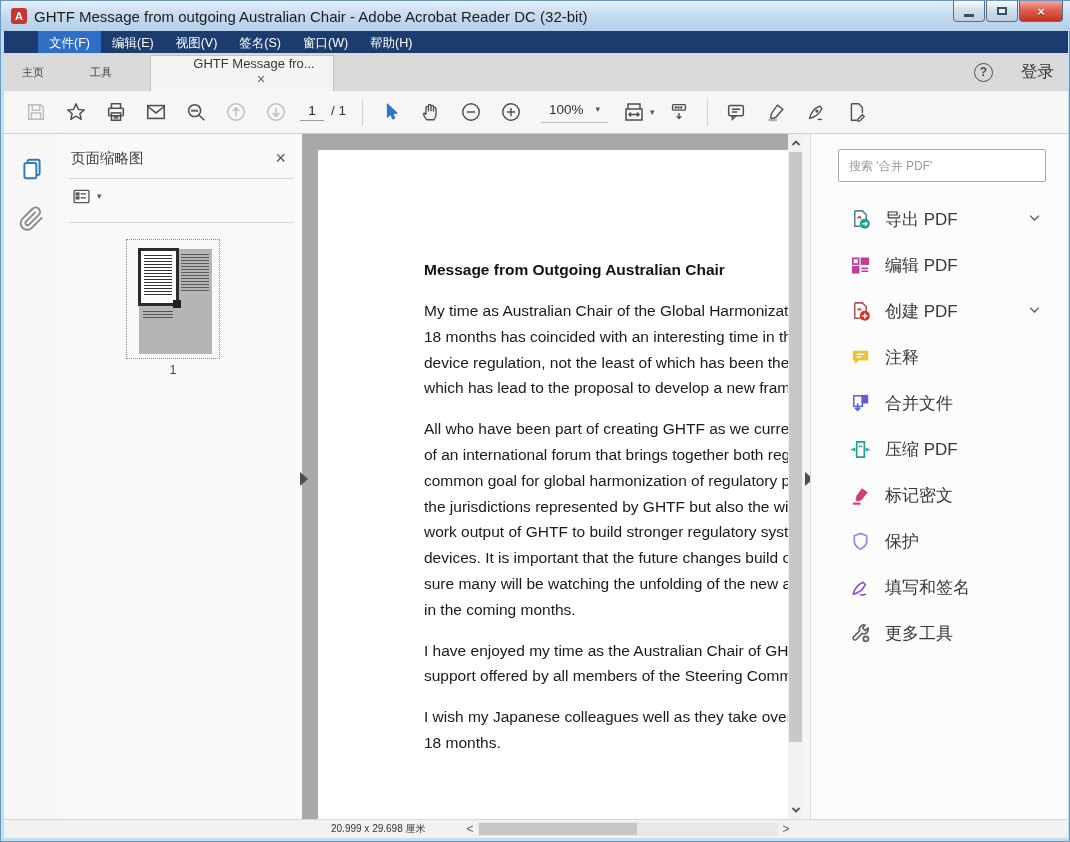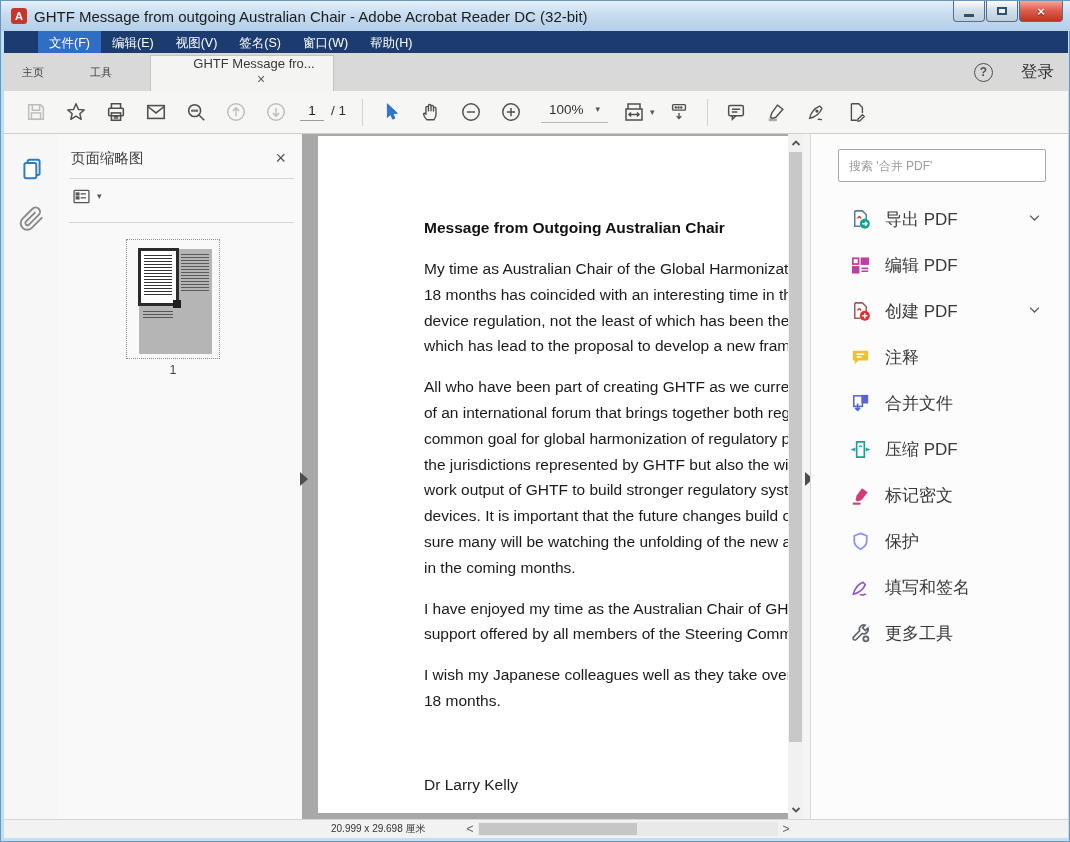--- a/index.html
+++ b/index.html
@@ -101,22 +101,22 @@
     background:repeating-linear-gradient(#333 0 1px, transparent 1px 3px); }
   .thumb-handle { position:absolute; right:-5px; bottom:-5px; width:8px; height:8px;
     background:#1e1e1e; }
   .thumb-lines-below { position:absolute; left:4px; top:62px; width:30px; height:8px;
     background:repeating-linear-gradient(#555 0 1px, transparent 1px 3px); }
   .thumb-label { position:absolute; left:67px; top:229px; width:94px; text-align:center;
     font-size:12.5px; color:#444; }
 
   .doc-area { position:absolute; left:298px; top:0; width:486px; height:685px;
     background:#a8a8a8; overflow:hidden; }
-  .page { position:absolute; left:16px; top:2px; width:470px; height:677px;
-    background:#fff; overflow:hidden; padding:80px 0 0 106px; }
+  .page { position:absolute; left:16px; top:16px; width:470px; height:677px;
+    background:#fff; overflow:hidden; padding:108px 0 0 106px; }
   .doc-title { font-size:15.5px; font-weight:bold; color:#111; line-height:24px;
     margin-bottom:16px; white-space:nowrap; }
   .doc-line { font-size:15.5px; color:#1a1a1a; line-height:25.8px; white-space:nowrap; }
   .para-gap { margin-top:15px; }
   .signature { margin-top:58px; }
 
   .v-scrollbar { position:absolute; left:784px; top:0; width:15px; height:685px;
     background:#f1f1f1; }
   .v-arrow { position:absolute; left:0; width:15px; height:16px; display:flex;
     align-items:center; justify-content:center; color:#555; }

